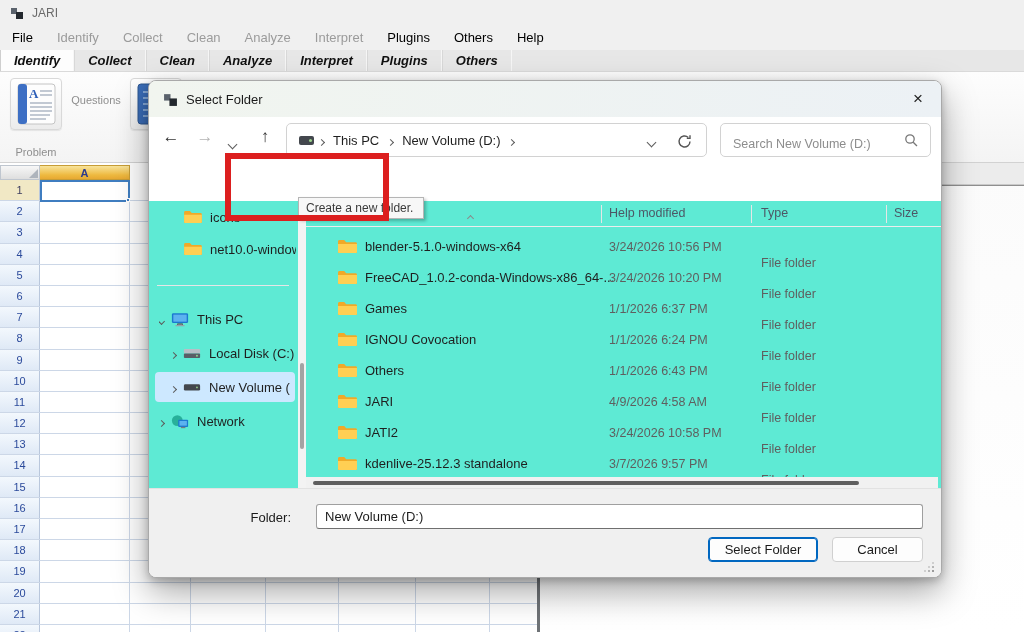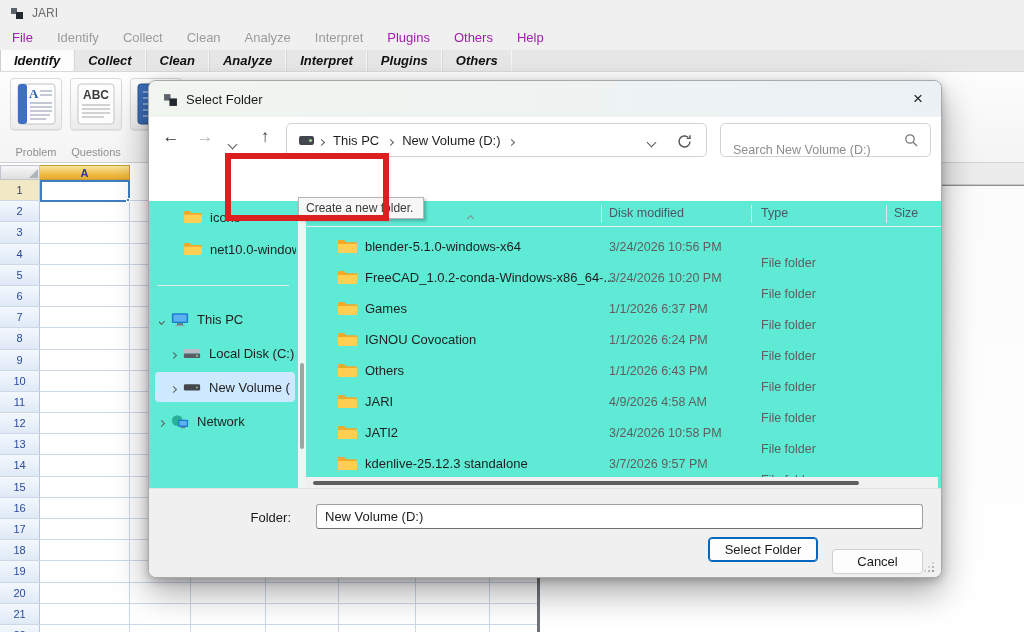--- a/index.html
+++ b/index.html
@@ -5,21 +5,21 @@
   * { box-sizing: border-box; margin: 0; padding: 0; }
   html,body { width:1024px; height:632px; overflow:hidden; }
   body { font-family:"Liberation Sans", sans-serif; background:#f0f0f0; }
   #stage { position:relative; width:1024px; height:632px; background:#f0f0f0; }
 
   
   .titlebar { position:absolute; left:0; top:0; width:1024px; height:25px; background:#f0f0f0; display:flex; align-items:center; }
   .app-ico { width:14px; height:14px; margin-left:10px; }
   .titlebar .ttl { margin-left:8px; font-size:12px; color:#6a6a6a; }
   .menubar { position:absolute; left:0; top:25px; width:1024px; height:25px; background:#f0f0f0; display:flex; align-items:center; }
-  .menubar .mi { padding:0 12px; font-size:13px; color:#a21caf; line-height:25px; }
+  .menubar .mi { padding:0 12px; font-size:13px; color:#000000; line-height:25px; }
   .menubar .mi.dim { color:#9b9b9b; }
   .tabstrip { position:absolute; left:0; top:50px; width:1024px; height:22px; background:#e7e7e7; display:flex; border-bottom:1px solid #dadada; }
   .tab { padding:0 13px; font-size:13px; font-weight:bold; font-style:italic; color:#111; line-height:22px; border-right:1px solid #f6f6f6; border-left:1px solid #d8d8d8; background:#e7e7e7; }
   .tab.sel { background:#fdfdfd; border-left:1px solid #cfcfcf; }
   .ribbon { position:absolute; left:0; top:72px; width:1024px; height:91px; background:linear-gradient(180deg,#fdfdfd,#f4f4f4); border-bottom:1px solid #d2d2d2; }
   .rib-btn { position:absolute; top:6px; width:56px; text-align:center; }
   .rib-btn .ibox { width:52px; height:52px; margin:0 auto; border:1px solid #d9d9d9; border-radius:4px; background:linear-gradient(180deg,#ffffff,#ececec); display:flex; align-items:center; justify-content:center; box-shadow:0 1px 1px rgba(0,0,0,.08); }
   .rib-btn .lbl { margin-top:16px; font-size:11px; color:#8f8f8f; white-space:nowrap; }
 
   
@@ -55,21 +55,21 @@
   .chev.right { transform:rotate(-45deg); }
   .chev.up { transform:rotate(-135deg); }
   .chev.sm { width:5px; height:5px; }
   .addrbar { position:absolute; left:137px; top:6px; width:421px; height:34px; border:1px solid #d2d2d2; border-radius:5px; background:#fff; display:flex; align-items:center; }
   .addrbar .seg { font-size:13px; color:#1f1f1f; margin:0 4px; white-space:nowrap; }
   .addrbar .bc { margin:0 5px; }
   .addr-drive { width:15px; height:9px; background:#43474d; border-radius:2px; margin-left:12px; position:relative; }
   .addr-drive:after { content:""; position:absolute; right:2px; top:3px; width:3px; height:3px; background:#9ad18b; border-radius:50%; }
   .addr-right { position:absolute; right:0; top:0; height:34px; display:flex; align-items:center; }
   .searchbox { position:absolute; left:571px; top:6px; width:211px; height:34px; border:1px solid #d2d2d2; border-radius:5px; background:#fff; }
-  .searchbox input { position:absolute; left:12px; top:14px; width:160px; height:24px; border:none; outline:none; font-size:12.5px; color:#7f1d1d; font-family:"Liberation Sans",sans-serif; background:transparent; }
+  .searchbox input { position:absolute; left:12px; top:8px; width:160px; height:24px; border:none; outline:none; font-size:12.5px; color:#7f1d1d; font-family:"Liberation Sans",sans-serif; background:transparent; }
   .searchbox input::placeholder { color:#8d8d8d; }
   .mag { position:absolute; right:12px; top:9px; }
   .dlg-toolbar { position:absolute; left:0; top:82px; width:100%; height:38px; background:#fff; border-bottom:1px solid #e6e6e6; }
   .organize { position:absolute; left:15px; top:10px; font-size:13px; color:#3d3d3d; }
   .nf-btn { position:absolute; left:92px; top:5px; width:96px; height:30px; background:#e4f0fa; border:1px solid #62a4d8; border-radius:2px; font-size:13px; color:#1b1b1b; text-align:center; line-height:28px; }
   .view-ico { position:absolute; left:694px; top:9px; font-size:16px; color:#3d3d3d; }
   .help-btn { position:absolute; left:763px; top:9px; width:18px; height:18px; border-radius:50%; background:#1f7ad4; color:#fff; font-size:11.5px; font-weight:bold; text-align:center; line-height:18px; }
   .dlg-body { position:absolute; left:0; top:120px; width:100%; height:367px; background:#5eead4; }
 
   
@@ -93,21 +93,21 @@
   .frow .tp { position:absolute; left:455px; top:24px; color:#5f5f5f; font-size:12.5px; }
   .list-hsb { position:absolute; left:157px; top:276px; width:632px; height:11px; background:#f1f1f1; }
   .list-hsb .thumb { position:absolute; left:7px; top:4px; width:546px; height:4px; background:#5f5f5f; border-radius:2px; }
 
   
   .dlg-foot { position:absolute; left:0; top:407px; width:100%; height:91px; background:#f0f0f0; border-top:1px solid #e2e2e2; }
   .f-label { position:absolute; left:60px; top:21px; width:82px; text-align:right; font-size:13px; color:#1b1b1b; }
   .f-input { position:absolute; left:167px; top:15px; width:607px; height:25px; border:1px solid #9f9f9f; border-bottom-color:#6f6f6f; border-radius:3px; background:#fff; font-size:13px; color:#1b1b1b; padding:0 8px; font-family:"Liberation Sans",sans-serif; outline:none; }
   .btn { position:absolute; top:48px; height:25px; background:#fdfdfd; border-radius:4px; font-size:13px; color:#1b1b1b; text-align:center; line-height:23px; }
   .btn.primary { left:559px; width:110px; border:1px solid #0067c0; box-shadow:0 0 0 1px #0067c0 inset; }
-  .btn.plain { left:683px; width:91px; border:1px solid #d0d0d0;margin-top:12px; }
+  .btn.plain { left:683px; width:91px; border:1px solid #d0d0d0; }
   .grip { position:absolute; right:7px; bottom:7px; width:2px; height:2px; background:#9a9a9a; box-shadow:-4px 0 0 #b5b5b5, 0 -4px 0 #b5b5b5, -8px 0 0 #cfcfcf, -4px -4px 0 #cfcfcf, 0 -8px 0 #cfcfcf; }
 
   
   .tooltip { position:absolute; left:298px; top:197px; width:126px; height:22px; background:#f7f7f7; border:1px solid #b5b5b5; box-shadow:2px 2px 3px rgba(0,0,0,.25); font-size:12px; color:#3a3a3a; line-height:20px; padding-left:7px; z-index:20; white-space:nowrap; }
   .redbox { position:absolute; left:225px; top:153px; width:164px; height:68px; border:6px solid #dc1f1f; z-index:30; }
 
   .sort-chev { position:absolute; left:162px; top:9px; }
 </style>
 </head>
 <body>
@@ -158,32 +158,20 @@
               <line x1="16" y1="25" x2="38" y2="25"></line>
             <line x1="16" y1="29" x2="38" y2="29"></line>
               <line x1="16" y1="33" x2="36" y2="33"></line>
             <line x1="16" y1="37" x2="32" y2="37"></line>
           </g>
         </svg>
       </div>
       <div class="lbl">Problem</div>
     </div>
     <div class="rib-btn" style="left:68px;">
-      <div class="ibox">
-        <svg width="44" height="44" viewBox="0 0 44 44">
-          <rect x="4" y="2" width="36" height="40" rx="3" fill="#fdfdfd" stroke="#c4c4c4"></rect>
-          <text x="9" y="17" font-size="12" font-weight="bold" fill="#3c3c3c" font-family="Liberation Sans,sans-serif">ABC</text>
-          <g stroke="#a8a8a8" stroke-width="1">
-            <line x1="8" y1="23" x2="36" y2="23"></line>
-              <line x1="8" y1="27" x2="36" y2="27"></line>
-            <line x1="8" y1="31" x2="36" y2="31"></line>
-              <line x1="8" y1="35" x2="30" y2="35"></line>
-          </g>
-        </svg>
-      </div>
       <div class="lbl">Questions</div>
     </div>
     <div class="rib-btn" style="left:128px;">
       <div class="ibox">
         <svg width="44" height="44" viewBox="0 0 44 44">
           <rect x="4" y="2" width="36" height="40" rx="3" fill="#3b6db8" stroke="#2d568f"></rect>
           <g stroke="#bcd3ef" stroke-width="1.2">
             <line x1="9" y1="10" x2="35" y2="10"></line>
               <line x1="9" y1="16" x2="35" y2="16"></line>
             <line x1="9" y1="22" x2="35" y2="22"></line>
@@ -408,21 +396,21 @@
           <span>Network</span>
         </div>
       </div>
       <div class="tree-sb">
           <div class="thumb"></div>
         </div>
 
       <div class="flist">
         <div class="fl-head">
           <span class="sort-chev"><span class="chev up sm" style="border-color:#8a8a8a;"></span></span>
-          <span style="position:absolute;left:303px;top:5px;">Disk modified</span>
+          <span style="position:absolute;left:303px;top:5px;">Help modified</span>
           <span style="position:absolute;left:455px;top:5px;">Type</span>
           <span style="position:absolute;left:588px;top:5px;">Size</span>
           <span class="hsep" style="left:295px;"></span>
           <span class="hsep" style="left:445px;"></span>
           <span class="hsep" style="left:580px;"></span>
         </div>
 
         <div class="frow" style="top:31px;">
           <svg class="fico" width="20" height="15" viewBox="0 0 20 15">
               <path d="M1 2.5C1 1.7 1.6 1 2.4 1h4.8l2 2.2h9.4c.8 0 1.4.7 1.4 1.5v8c0 .8-.6 1.3-1.4 1.3H2.4c-.8 0-1.4-.5-1.4-1.3z" fill="#f0a928"></path>

